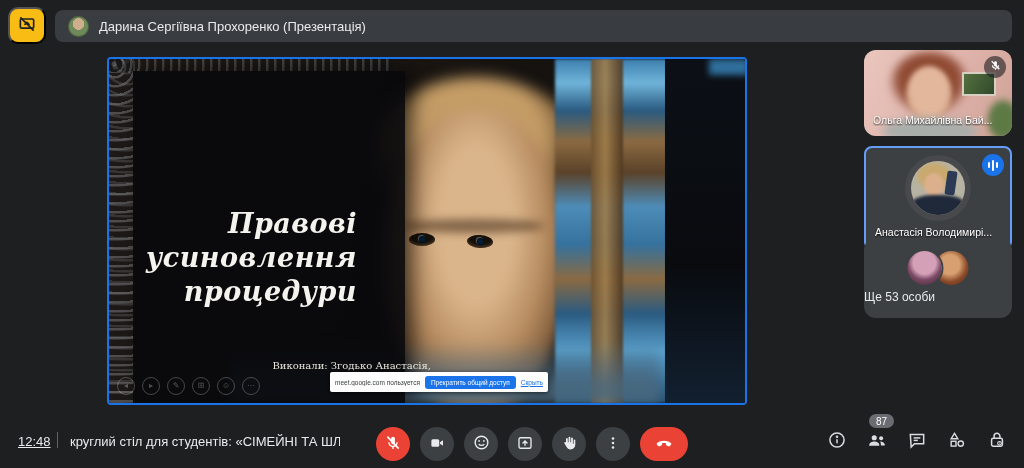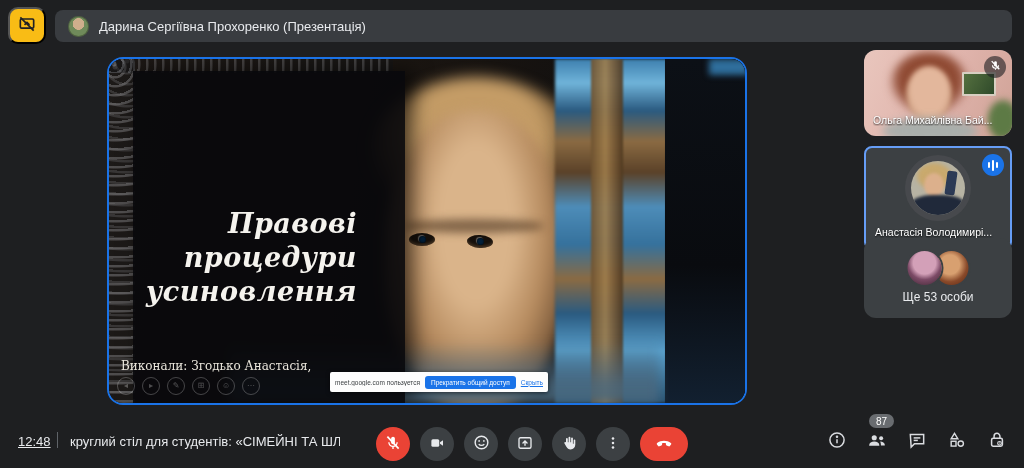--- a/index.html
+++ b/index.html
@@ -12,21 +12,21 @@
     background:#f9bc15;display:flex;align-items:center;justify-content:center;}
   .presenter-pill{position:absolute;left:55px;top:10px;right:12px;height:32px;border-radius:8px;
     background:#393c40;display:flex;align-items:center;gap:10px;padding-left:13px;box-sizing:border-box;text-align:right;}
   .mini-avatar{width:21px;height:21px;border-radius:50%;
     background:radial-gradient(circle at 50% 38%,#cfae8c 0 34%,#6f8a5a 36% 100%);
     box-shadow:inset 0 0 0 1px rgba(0,0,0,.3);}
   .presenter-name{font-size:13px;color:#e8eaed;}
 
   
   .slide{position:absolute;left:107px;top:57px;width:640px;height:348px;box-sizing:border-box;
-    border:2px solid #1a73e8;border-radius:16px;background:#0a0a0c;overflow:hidden;}
+    border:2px solid #1a73e8;border-radius:4px;background:#0a0a0c;overflow:hidden;}
   .ph{position:absolute;}
   .ph-base{inset:0;background:linear-gradient(100deg,#241c14 0%,#171310 55%,#0a0b0e 100%);}
   .ph-hair{left:262px;top:18px;width:210px;height:150px;border-radius:50%;
     background:radial-gradient(ellipse at 50% 40%,#c49c66 0 45%,rgba(138,101,56,.7) 65%,transparent 75%);
     filter:blur(7px);}
   .ph-face{left:276px;top:52px;width:182px;height:300px;border-radius:46%;
     background:radial-gradient(ellipse at 50% 38%,#dab48a 0 30%,#b58a5e 55%,#6e4f33 78%,transparent 86%);
     filter:blur(6px);}
   .ph-brow{left:295px;top:160px;width:140px;height:14px;border-radius:50%;
     background:rgba(60,38,20,.55);filter:blur(4px);}
@@ -49,22 +49,22 @@
   .lace-left{left:0;top:0;bottom:0;width:26px;opacity:.5;
     background:repeating-radial-gradient(circle at 6px 8px,rgba(205,210,220,.55) 0 2px,transparent 3px 9px),
                repeating-radial-gradient(circle at 18px 2px,rgba(160,168,180,.4) 0 2px,transparent 3px 11px),#17181c;}
   .lace-top{left:0;top:0;height:14px;right:352px;opacity:.45;
     background:repeating-radial-gradient(circle at 5px 5px,rgba(205,210,220,.5) 0 2px,transparent 3px 8px),#141518;}
   .panel{left:24px;top:12px;width:272px;bottom:0;background:rgba(9,9,12,.93);
     box-shadow:8px 0 18px rgba(0,0,0,.55);}
   .slide-title{position:absolute;left:36px;top:148px;width:212px;text-align:right;
     font-family:"DejaVu Serif",serif;font-style:italic;font-weight:bold;
     font-size:27px;line-height:34px;color:#f5f3ee;letter-spacing:.5px;}
-  .credits{position:absolute;left:12px;top:294px;width:310px;text-align:left;
-    font-family:"DejaVu Serif",serif;font-size:12px;line-height:26px;color:#eae6dc;}
+  .credits{position:absolute;left:12px;top:294px;width:310px;text-align:right;
+    font-family:"DejaVu Serif",serif;font-size:10px;line-height:26px;color:#eae6dc;}
   
   .ghostbar{position:absolute;left:8px;bottom:8px;display:flex;gap:7px;opacity:.35;}
   .gdot{width:16px;height:16px;border-radius:50%;border:1px solid rgba(255,255,255,.7);
     color:rgba(255,255,255,.8);font-size:8px;line-height:15px;text-align:center;}
 
   
   .sharebar{position:absolute;left:221px;top:313px;width:218px;height:20px;background:#fdfdfd;
     border-radius:2px;box-shadow:0 1px 4px rgba(0,0,0,.6);display:flex;align-items:center;
     gap:5px;padding:0 5px;box-sizing:border-box;z-index:5;}
   .share-msg{font-size:6.5px;color:#3c4043;white-space:nowrap;overflow:hidden;}
@@ -103,21 +103,21 @@
   .t2-phone{position:absolute;right:9px;top:10px;width:10px;height:24px;border-radius:2px;
     background:#2c3a55;transform:rotate(8deg);}
   .audio-circle{position:absolute;right:6px;top:6px;width:22px;height:22px;border-radius:50%;
     background:#1a73e8;display:flex;align-items:center;justify-content:center;gap:1.5px;}
   .abar{width:2.5px;border-radius:2px;background:#fff;}
   .t3{top:238px;height:80px;}
   .t3-avrow{position:absolute;left:50%;top:13px;transform:translateX(-50%);display:flex;}
   .t3-av{width:34px;height:34px;border-radius:50%;box-shadow:0 0 0 2px #3c4043;position:relative;overflow:hidden;}
   .t3-av1{background:radial-gradient(circle at 50% 35%,#d3a0b8 0 40%,#7c4a66 60%,#3a2430 100%);z-index:2;}
   .t3-av2{margin-left:-7px;background:radial-gradient(circle at 45% 40%,#d8a070 0 35%,#8a4a2a 62%,#57230f 100%);}
-  .t3-label{position:absolute;left:0;right:0;bottom:14px;text-align:center;font-size:12px;color:#e8eaed;}
+  .t3-label{position:absolute;left:0;right:0;bottom:14px;font-size:12px;color:#e8eaed;}
 
   
   .clock{position:absolute;left:18px;top:434px;font-size:13px;color:#e8eaed;text-decoration:underline;}
   .bdiv{position:absolute;left:57px;top:432px;width:1px;height:16px;background:#5f6368;}
   .meet-title{position:absolute;left:70px;top:434px;font-size:13px;color:#e8eaed;max-width:270px;
     white-space:nowrap;overflow:hidden;}
   .controls{position:absolute;left:376px;top:427px;display:flex;gap:10px;align-items:center;}
   .cbtn{width:34px;height:34px;border-radius:50%;background:#3c4043;display:flex;
     align-items:center;justify-content:center;border:none;padding:0;}
   .cbtn.red{background:#ea4335;}
@@ -158,22 +158,22 @@
     <div class="ph ph-wood"></div>
     <div class="ph ph-rdark"></div>
     <div class="ph ph-rblue"></div>
     <div class="ph ph-bottom"></div>
     <div class="ph lace-left"></div>
     <div class="ph lace-top"></div>
     <div class="ph panel"></div>
 
     <div class="slide-title">
       <div>Правові</div>
+      <div>усиновлення</div>
       <div>процедури</div>
-      <div>усиновлення</div>
     </div>
     <div class="credits">
       <div>Виконали: Згодько Анастасія,</div>
     </div>
 
     <div class="ghostbar">
       <div class="gdot">◂</div>
       <div class="gdot">▸</div>
       <div class="gdot">✎</div>
       <div class="gdot">⊞</div>

